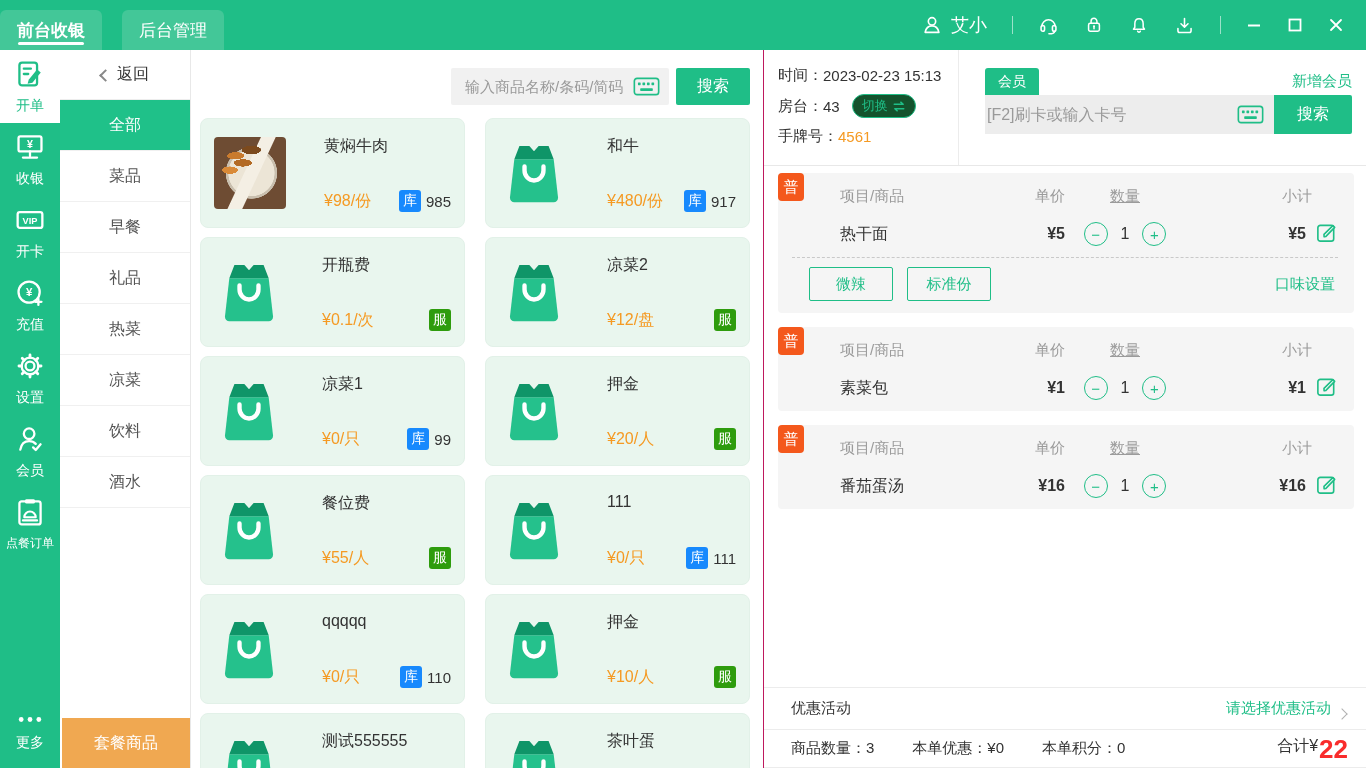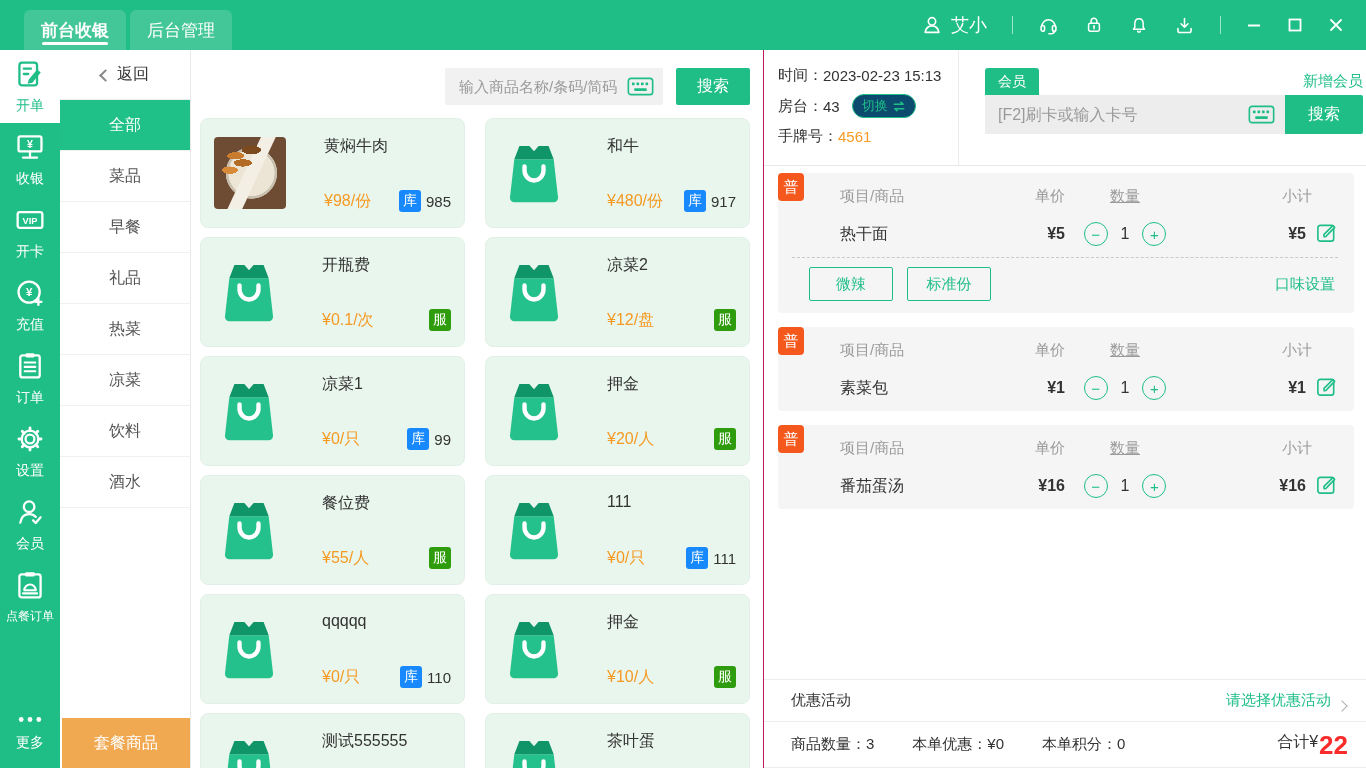--- a/index.html
+++ b/index.html
@@ -8,21 +8,21 @@
   [data-interactable="true"]{cursor:pointer;}
 
   
   .topbar{position:fixed;top:0;left:0;width:1366px;height:50px;background:#1fbe87;display:flex;align-items:center;z-index:20;}
   .logo-wrap{display:flex;align-items:center;margin-left:26px;}
   .logo{font-size:30px;font-weight:bold;font-style:italic;color:#fff;position:relative;letter-spacing:2px;}
   .logo::after{content:"";position:absolute;left:2px;bottom:3px;width:12px;height:4px;background:#f5c324;transform:skewX(-30deg);}
   .slogan-wrap{margin-left:18px;display:flex;flex-direction:column;align-items:center;}
   .slogan{color:#fff;font-size:15px;font-style:italic;letter-spacing:3px;}
   .slogan-swoosh{margin-top:2px;}
-  .topbar-tabs{display:flex;align-self:flex-end;margin-left:24px;gap:4px;height:40px;}
+  .topbar-tabs{display:flex;align-self:flex-end;gap:20px;height:40px;}
   .top-tab{height:40px;padding:0 17px;background:#43c798;border-radius:6px 6px 0 0;color:#fff;font-size:17px;display:flex;align-items:center;position:relative;}
   .top-tab.active{font-weight:bold;}
   .top-tab.active::after{content:"";position:absolute;left:50%;transform:translateX(-50%);bottom:5px;width:66px;height:3px;background:#fff;border-radius:2px;}
   .topbar-right{margin-left:auto;display:flex;align-items:center;margin-right:22px;color:#fff;gap:25px;}
   .tb-user{display:flex;align-items:center;gap:8px;font-size:18px;}
   .tb-sep{width:1px;height:18px;background:rgba(255,255,255,.55);}
   .tb-ico{display:flex;align-items:center;}
 
   
   .app-sidebar{position:fixed;top:50px;left:0;bottom:0;width:60px;background:#1fbe87;display:flex;flex-direction:column;color:#fff;z-index:10;}
@@ -35,21 +35,21 @@
   
   .category-col{position:fixed;top:50px;left:60px;bottom:0;width:131px;background:#fff;border-right:1px solid #e8e8e8;}
   .back-row{height:50px;display:flex;align-items:center;justify-content:center;gap:7px;font-size:16px;color:#333;border-bottom:1px solid #ededed;}
   .chev-left{width:9px;height:9px;border-left:2px solid #888;border-bottom:2px solid #888;transform:rotate(45deg);margin-top:1px;}
   .cat-item{height:51px;display:flex;align-items:center;justify-content:center;font-size:16px;color:#555;border-bottom:1px solid #f0f0f0;}
   .cat-item.active{background:#1fc189;color:#fff;}
   .combo-btn{position:absolute;left:2px;right:0;bottom:0;height:50px;background:#f0a851;color:#fff;font-size:16px;display:flex;align-items:center;justify-content:center;}
 
   
   .product-area{position:fixed;top:50px;left:192px;width:571px;bottom:0;background:#fff;overflow:hidden;}
-  .search-row{display:flex;justify-content:flex-end;align-items:center;margin:18px 13px 0 0;gap:13px;}
+  .search-row{display:flex;justify-content:flex-end;align-items:center;margin:18px 13px 0 0;gap:7px;}
   .search-box{width:218px;height:37px;background:#f1f1f1;display:flex;align-items:center;padding:0 9px 0 12px;border-radius:2px;}
   .search-box input{border:none;background:transparent;outline:none;flex:1;min-width:0;font-size:15px;color:#666;font-family:inherit;}
   .search-box input::placeholder{color:#9a9a9a;}
   .search-btn{width:74px;height:37px;background:#1fbe87;color:#fff;font-size:16px;display:flex;align-items:center;justify-content:center;border-radius:2px;border:none;}
   .grid{margin:13px 13px 0 8px;display:grid;grid-template-columns:1fr 1fr;gap:9px 20px;}
   .p-card{height:110px;background:#e9f6ee;border:1px solid #e2f1e8;border-radius:8px;display:flex;align-items:center;padding:0 13px;gap:25px;}
   .p-icon{width:70px;height:70px;flex:none;display:flex;align-items:center;justify-content:center;}
   .p-photo{width:72px;height:72px;flex:none;border-radius:4px;
     background:
       radial-gradient(ellipse 14px 6px at 30% 26%, #c97b2e 0 60%, rgba(0,0,0,0) 61%),
@@ -66,27 +66,27 @@
   .badge-sq{width:22px;height:22px;border-radius:3px;color:#fff;font-size:14px;display:flex;align-items:center;justify-content:center;}
   .badge-sq.stock{background:#1789fd;}
   .badge-sq.service{background:#2e9c0d;}
   .p-stock{font-size:15px;color:#333;}
 
   
   .right-panel{position:fixed;top:50px;left:763px;right:0;bottom:0;background:#fff;border-left:1px solid #be185d;}
   .rp-header{display:flex;height:115px;}
   .rp-info{width:195px;flex:none;border-right:1px solid #ececec;padding:16px 0 0 14px;font-size:15px;color:#333;}
   .rp-info-row{display:flex;align-items:center;margin-bottom:9px;white-space:nowrap;}
-  .switch-pill{margin-left:12px;display:inline-flex;align-items:center;gap:4px;border:1px solid #1fbe87;color:#1fbe87;border-radius:12px;padding:2px 9px;font-size:13px;background:#0c4a6e;}
+  .switch-pill{margin-left:12px;display:inline-flex;align-items:center;gap:4px;border:1px solid #1fbe87;color:#1fbe87;border-radius:12px;padding:2px 9px;font-size:13px;background:#14532d;}
   .tag-num{color:#f59a23;}
   .rp-member{flex:1;position:relative;padding:18px 18px 0 26px;}
   .member-tab{display:inline-flex;height:27px;padding:0 13px;background:#1fbe87;color:#fff;font-size:14px;align-items:center;border-radius:3px 3px 0 0;}
   .add-member{position:absolute;right:18px;top:22px;color:#1fbe87;font-size:15px;}
   .member-input-row{display:flex;}
-  .member-input{flex:1;height:39px;background:#ededed;display:flex;align-items:center;padding:0 10px 0 11px;gap:41px;}
+  .member-input{flex:1;height:39px;background:#ededed;display:flex;align-items:center;padding:0 10px 0 0;gap:41px;}
   .member-input input{border:none;background:transparent;outline:none;flex:1;min-width:0;font-size:16px;color:#666;font-family:inherit;}
   .member-input input::placeholder{color:#9a9a9a;}
   .member-search-btn{width:78px;height:39px;background:#1fbe87;color:#fff;font-size:16px;display:flex;align-items:center;justify-content:center;border:none;border-radius:0 2px 2px 0;}
   .rp-divider{height:1px;background:#e8e8e8;}
 
   .cart{padding:7px 12px 0 14px;}
   .cart-item{position:relative;background:#f5f5f5;border-radius:4px;margin-bottom:14px;}
   .ci-badge{position:absolute;left:0;top:0;width:26px;height:28px;background:#f4581c;border-radius:4px;color:#fff;font-size:15px;display:flex;align-items:center;justify-content:center;}
   .ci-row{display:grid;grid-template-columns:140px 85px 120px 1fr;align-items:center;padding-left:62px;padding-right:16px;}
   .ci-head{height:38px;padding-top:8px;color:#9b9b9b;font-size:15px;}
@@ -99,21 +99,21 @@
   .qbtn{width:24px;height:24px;border:1px solid #1fbe87;border-radius:50%;color:#1fbe87;background:transparent;display:flex;align-items:center;justify-content:center;font-size:15px;line-height:1;padding:0;}
   .c-sub{display:flex;align-items:center;justify-content:flex-end;gap:9px;font-weight:bold;}
   .ci-tags-wrap{margin:0 16px 0 14px;border-top:1px dashed #c9c9c9;padding:9px 0 12px 17px;display:flex;align-items:center;}
   .tag-btn{min-width:84px;height:34px;padding:0 14px;border:1px solid #1fbe87;color:#1fbe87;background:transparent;border-radius:2px;font-size:15px;display:flex;align-items:center;justify-content:center;margin-right:14px;}
   .taste-link{margin-left:auto;color:#1fbe87;font-size:15px;padding-right:3px;}
 
   .rp-bottom{position:absolute;left:0;right:0;bottom:0;background:#fff;}
   .promo-row{height:42px;border-top:1px solid #ececec;display:flex;align-items:center;padding:0 20px 0 27px;font-size:15px;}
   .promo-link{margin-left:auto;color:#1fbe87;display:flex;align-items:flex-end;gap:7px;font-family:Liberation Serif, serif;}
   .chev-right{width:8px;height:8px;border-top:1.5px solid #b0b0b0;border-right:1.5px solid #b0b0b0;transform:rotate(45deg);}
-  .totals-row{height:47px;border-top:1px solid #ececec;border-bottom:1px solid #ececec;display:flex;align-items:center;padding:0 18px 0 27px;font-size:15px;gap:38px;}
+  .totals-row{height:39px;border-top:1px solid #ececec;border-bottom:1px solid #ececec;display:flex;align-items:center;padding:0 18px 0 27px;font-size:15px;gap:38px;}
   .t-pair{white-space:nowrap;}
   .total-wrap{margin-left:auto;display:flex;align-items:flex-start;gap:1px;}
   .total-label{font-size:16px;}
   .total-val{color:#f92c2c;font-size:26px;font-weight:bold;line-height:1;}
   .actions-row{height:74px;display:flex;align-items:center;padding:0 18px 0 34px;}
   .hold-btn{width:240px;height:50px;border:1px solid #1fbe87;border-radius:4px;background:#fff;color:#333;font-size:18px;display:flex;align-items:center;justify-content:center;}
   .pay-btn{margin-left:auto;width:251px;height:50px;border:none;border-radius:4px;background:#02c385;color:#fff;font-size:18px;display:flex;align-items:center;justify-content:center;}
 </style>
 </head>
 <body>
@@ -205,28 +205,20 @@
         </svg></span>
      <span class="s-label" data-interactable="false">开卡</span>
    </div>
     <div class="side-item" data-interactable="true">
      <span class="s-ico" data-interactable="false"><svg viewBox="0 0 34 34" width="30" height="30">
           <circle cx="16" cy="16" r="12" fill="none" stroke="currentColor" stroke-width="2.6"></circle>
           <text x="16" y="20.5" text-anchor="middle" font-size="13" font-weight="bold" fill="currentColor">¥</text>
           <path d="M26.5 23.5v7M23 27h7" stroke="currentColor" stroke-width="2.6" stroke-linecap="round"></path>
         </svg></span>
      <span class="s-label" data-interactable="false">充值</span>
-   </div>
-    <div class="side-item" data-interactable="true">
-     <span class="s-ico" data-interactable="false"><svg viewBox="0 0 34 34" width="30" height="30">
-          <rect x="6" y="5" width="22" height="25" rx="2.5" fill="none" stroke="currentColor" stroke-width="2.6"></rect>
-          <rect x="12" y="2.5" width="10" height="5" rx="1.5" fill="currentColor"></rect>
-          <path d="M11 13h12M11 18h12M11 23h12" stroke="currentColor" stroke-width="2.4" stroke-linecap="round"></path>
-        </svg></span>
-     <span class="s-label" data-interactable="false">订单</span>
    </div>
     <div class="side-item" data-interactable="true">
      <span class="s-ico" data-interactable="false"><svg viewBox="0 0 34 34" width="30" height="30">
           <circle cx="17" cy="17" r="5" fill="none" stroke="currentColor" stroke-width="2.6"></circle>
           <circle cx="17" cy="17" r="9.5" fill="none" stroke="currentColor" stroke-width="2.6"></circle>
           <g stroke="currentColor" stroke-width="3.2" stroke-linecap="round">
             <path d="M17 4.5v3M17 26.5v3M4.5 17h3M26.5 17h3M8.2 8.2l2.2 2.2M23.6 23.6l2.2 2.2M25.8 8.2l-2.2 2.2M10.4 23.6l-2.2 2.2"></path>
           </g>
         </svg></span>
      <span class="s-label" data-interactable="false">设置</span>

